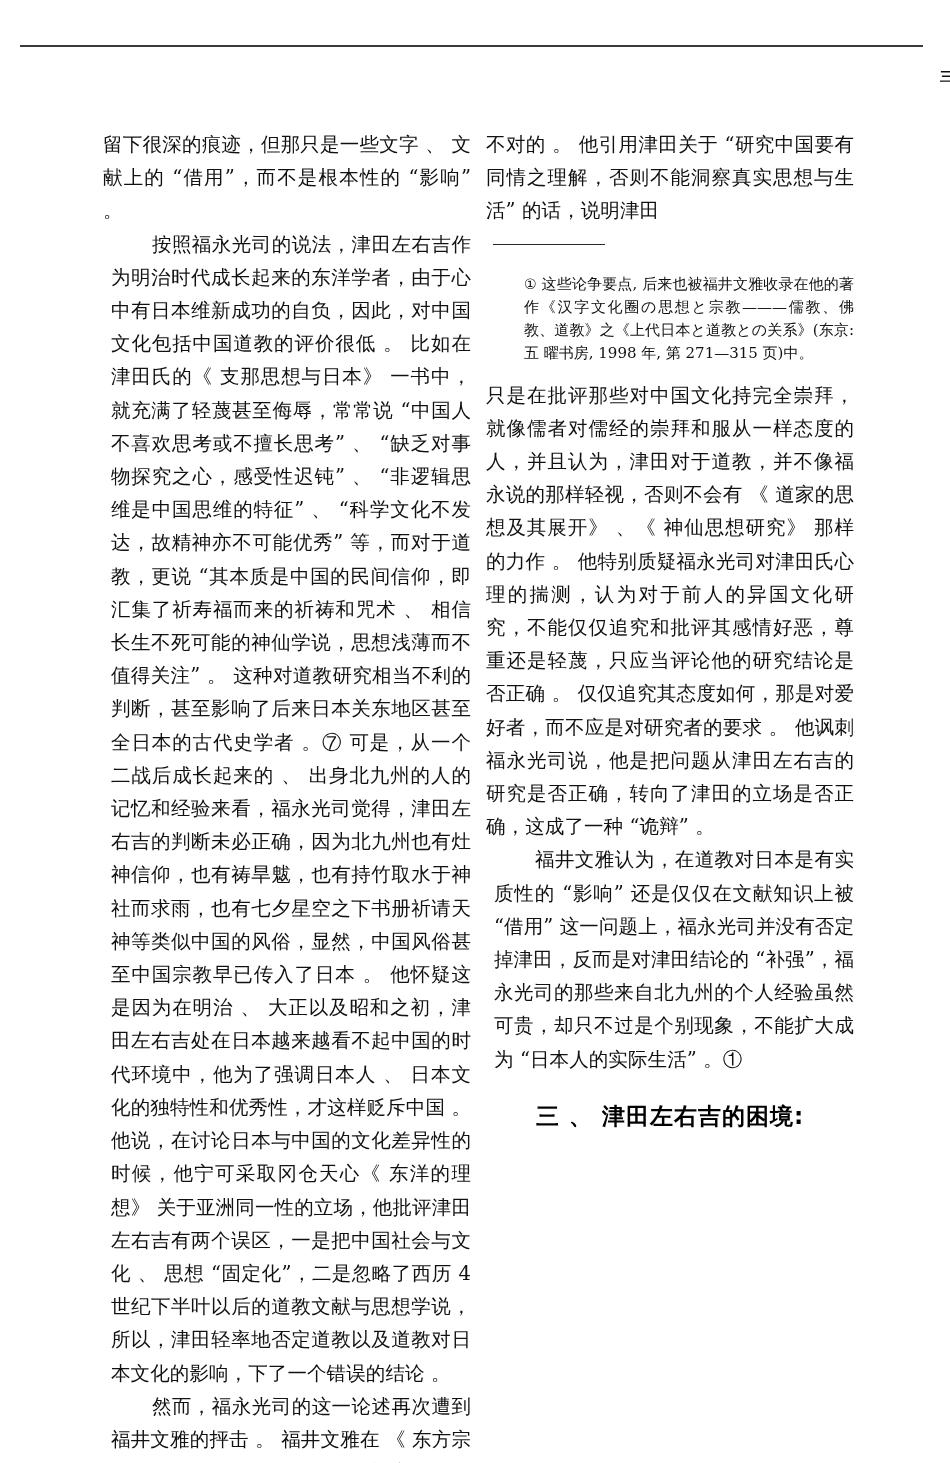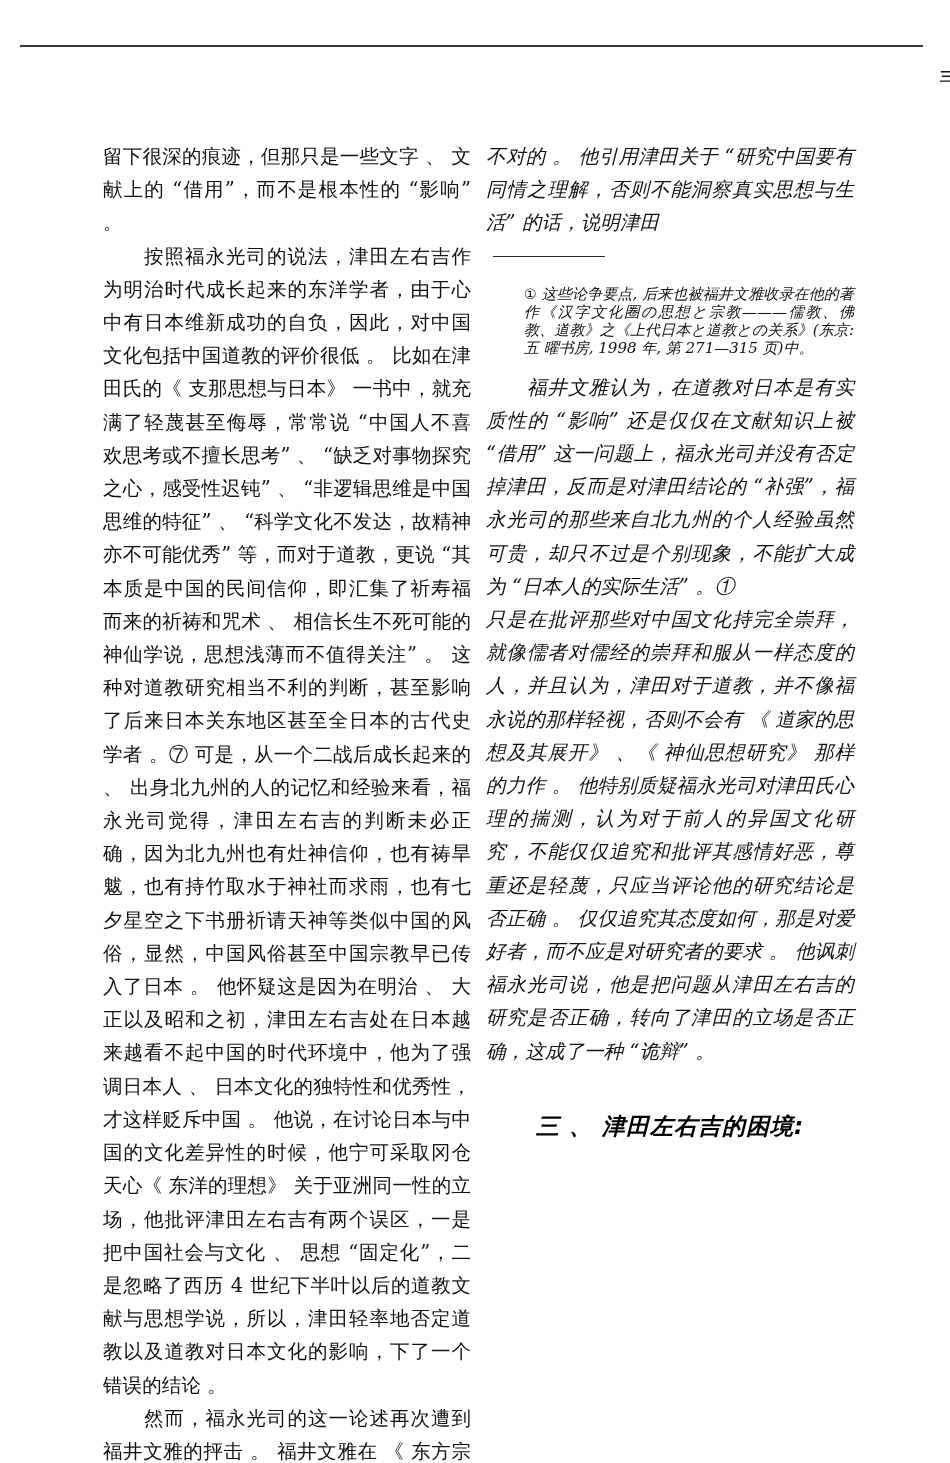--- a/index.html
+++ b/index.html
@@ -36,58 +36,58 @@
     color: #111;
     overflow: hidden;
     white-space: nowrap;
     line-height: 1.1;
   }
 
   
   #columns {
     position: absolute;
     left: 0;
-    top: 140px;
+    top: 128px;
     width: 950px;
     height: 1230px;
   }
   .column {
     position: absolute;
     top: 0;
     width: 368px;
   }
   #col-left  { left: 103px; }
-  #col-right { left: 486px; font-style: italic; }
+  #col-right { left: 486px; }
 
   
   .body-par {
     font-size: 19.5px;
     line-height: 33.2px;
     text-align: justify;
     text-justify: inter-ideograph;
     margin: 0;
     letter-spacing: 0.1px;
     text-indent: 0;
   }
-  .body-par.indent { text-indent: 2.1em; }
+  .body-par.indent { text-indent: 2.1em; margin-left: 8px; }
 
   
   #footnote-block {
     margin-top: 16px;
     margin-bottom: 14px;
   }
   #footnote-rule {
     width: 112px;
     height: 0;
     border-top: 1.6px solid #2b2b2b;
     margin: 0 0 28px 7px;
   }
   .footnote {
     font-size: 15px;
-    line-height: 18px;
+    line-height: 23px;
     text-align: justify;
     text-justify: inter-ideograph;
     margin: 0 0 0 0;
     text-indent: 0;
     padding-left: 0;
   }
   .footnote .fn-mark {
     font-family: "DejaVu Sans", "Liberation Sans", sans-serif;
     font-size: 14px;
   }
@@ -96,21 +96,21 @@
   .fn-456 { padding-left: 10px; }
   .fn-7   { padding-left: 42px; }
 
   
   #section-heading {
     font-family: "DejaVu Sans", "Liberation Sans", sans-serif;
     font-weight: bold;
     font-size: 23px;
     line-height: 40px;
     text-align: center;
-    margin-top: 38px;
+    margin-top: 20px;
     letter-spacing: 1px;
     color: #000;
   }
 </style>
 </head>
 <body>
 
 <div id="page-header-rule"></div>
 
 <div id="page-folio">三</div>
@@ -135,21 +135,21 @@
 
       <div id="footnote-rule"></div>
 
       <p class="footnote fn-1"><span class="fn-mark">①</span><span> 这些论争要点, 后来也被福井文雅收录在他的著作《汉字文化圈の思想と宗教———儒教、佛教、道教》之《上代日本と道教との关系》(东京:五 曜书房, 1998 年, 第 271—315 页)中。</span></p>
 
 
 
 
     </div>
 
+    <p class="body-par">只是在批评那些对中国文化持完全崇拜，就像儒者对儒经的崇拜和服从一样态度的人，并且认为，津田对于道教，并不像福永说的那样轻视，否则不会有 《 道家的思想及其展开》 、《 神仙思想研究》 那样的力作 。 他特别质疑福永光司对津田氏心理的揣测，认为对于前人的异国文化研究，不能仅仅追究和批评其感情好恶，尊重还是轻蔑，只应当评论他的研究结论是否正确 。 仅仅追究其态度如何，那是对爱好者，而不应是对研究者的要求 。 他讽刺福永光司说，他是把问题从津田左右吉的研究是否正确，转向了津田的立场是否正确，这成了一种 “诡辩” 。</p>
+
     <p class="body-par indent">福井文雅认为，在道教对日本是有实质性的 “影响” 还是仅仅在文献知识上被 “借用” 这一问题上，福永光司并没有否定掉津田，反而是对津田结论的 “补强”，福永光司的那些来自北九州的个人经验虽然可贵，却只不过是个别现象，不能扩大成为 “日本人的实际生活” 。①</p>
-
-    <p class="body-par">只是在批评那些对中国文化持完全崇拜，就像儒者对儒经的崇拜和服从一样态度的人，并且认为，津田对于道教，并不像福永说的那样轻视，否则不会有 《 道家的思想及其展开》 、《 神仙思想研究》 那样的力作 。 他特别质疑福永光司对津田氏心理的揣测，认为对于前人的异国文化研究，不能仅仅追究和批评其感情好恶，尊重还是轻蔑，只应当评论他的研究结论是否正确 。 仅仅追究其态度如何，那是对爱好者，而不应是对研究者的要求 。 他讽刺福永光司说，他是把问题从津田左右吉的研究是否正确，转向了津田的立场是否正确，这成了一种 “诡辩” 。</p>
 
     <div id="section-heading">三 、 津田左右吉的困境:</div>
 
   </div>
 
 </div>
 
 </body></html>

